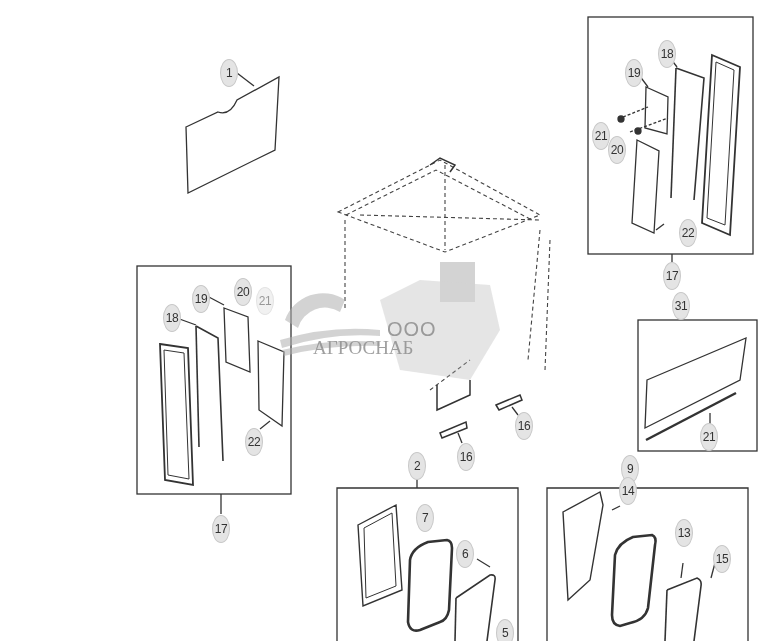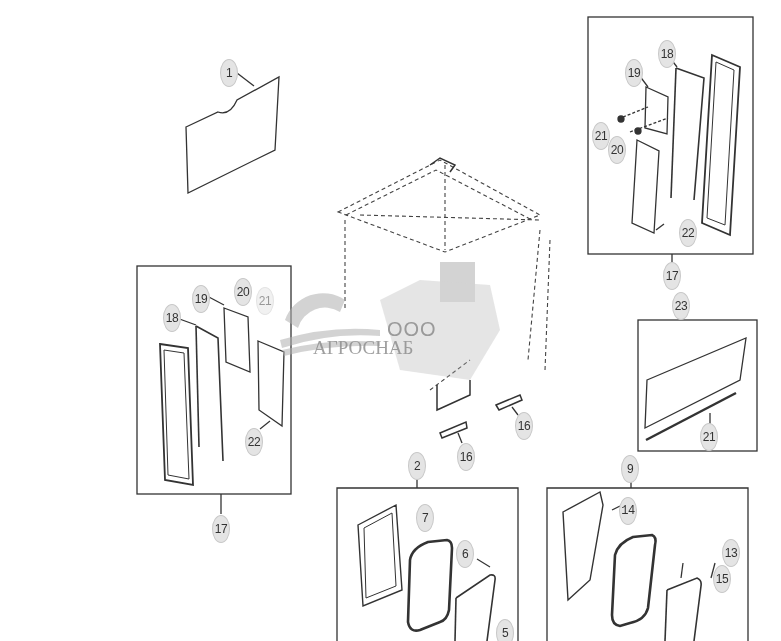--- a/index.html
+++ b/index.html
@@ -106,33 +106,33 @@
   </svg>
   <div class="wm-ooo">ООО</div>
   <div class="wm-name">АГРОСНАБ</div>
 
   <div class="callout" style="left:220px;top:59px;">1</div>
   <div class="callout" style="left:408px;top:452px;">2</div>
   <div class="callout" style="left:496px;top:619px;">5</div>
   <div class="callout" style="left:456px;top:540px;">6</div>
   <div class="callout" style="left:416px;top:504px;">7</div>
   <div class="callout" style="left:621px;top:455px;">9</div>
-  <div class="callout" style="left:675px;top:539px;margin-left:47px;">13</div>
-  <div class="callout" style="left:619px;top:497px;font-family:Liberation Mono, monospace;">14</div>
-  <div class="callout" style="left:713px;top:565px;">15</div>
+  <div class="callout" style="left:675px;top:519px;">13</div>
+  <div class="callout" style="left:619px;top:477px;">14</div>
+  <div class="callout" style="left:713px;top:545px;">15</div>
   <div class="callout" style="left:515px;top:412px;">16</div>
   <div class="callout" style="left:457px;top:443px;">16</div>
   <div class="callout" style="left:663px;top:262px;">17</div>
   <div class="callout" style="left:212px;top:515px;">17</div>
   <div class="callout" style="left:658px;top:40px;">18</div>
   <div class="callout" style="left:163px;top:304px;">18</div>
   <div class="callout" style="left:625px;top:59px;">19</div>
   <div class="callout" style="left:192px;top:285px;">19</div>
   <div class="callout" style="left:608px;top:136px;">20</div>
   <div class="callout" style="left:234px;top:278px;">20</div>
   <div class="callout" style="left:592px;top:122px;">21</div>
   <div class="callout" style="left:256px;top:287px;opacity:0.5;">21</div>
   <div class="callout" style="left:679px;top:219px;">22</div>
   <div class="callout" style="left:245px;top:428px;">22</div>
-  <div class="callout" style="left:672px;top:292px;">23</div>
+  <div class="callout" style="left:672px;top:292px;">31</div>
   <div class="callout" style="left:700px;top:423px;">21</div>
 
 </div>
 
 </body></html>

